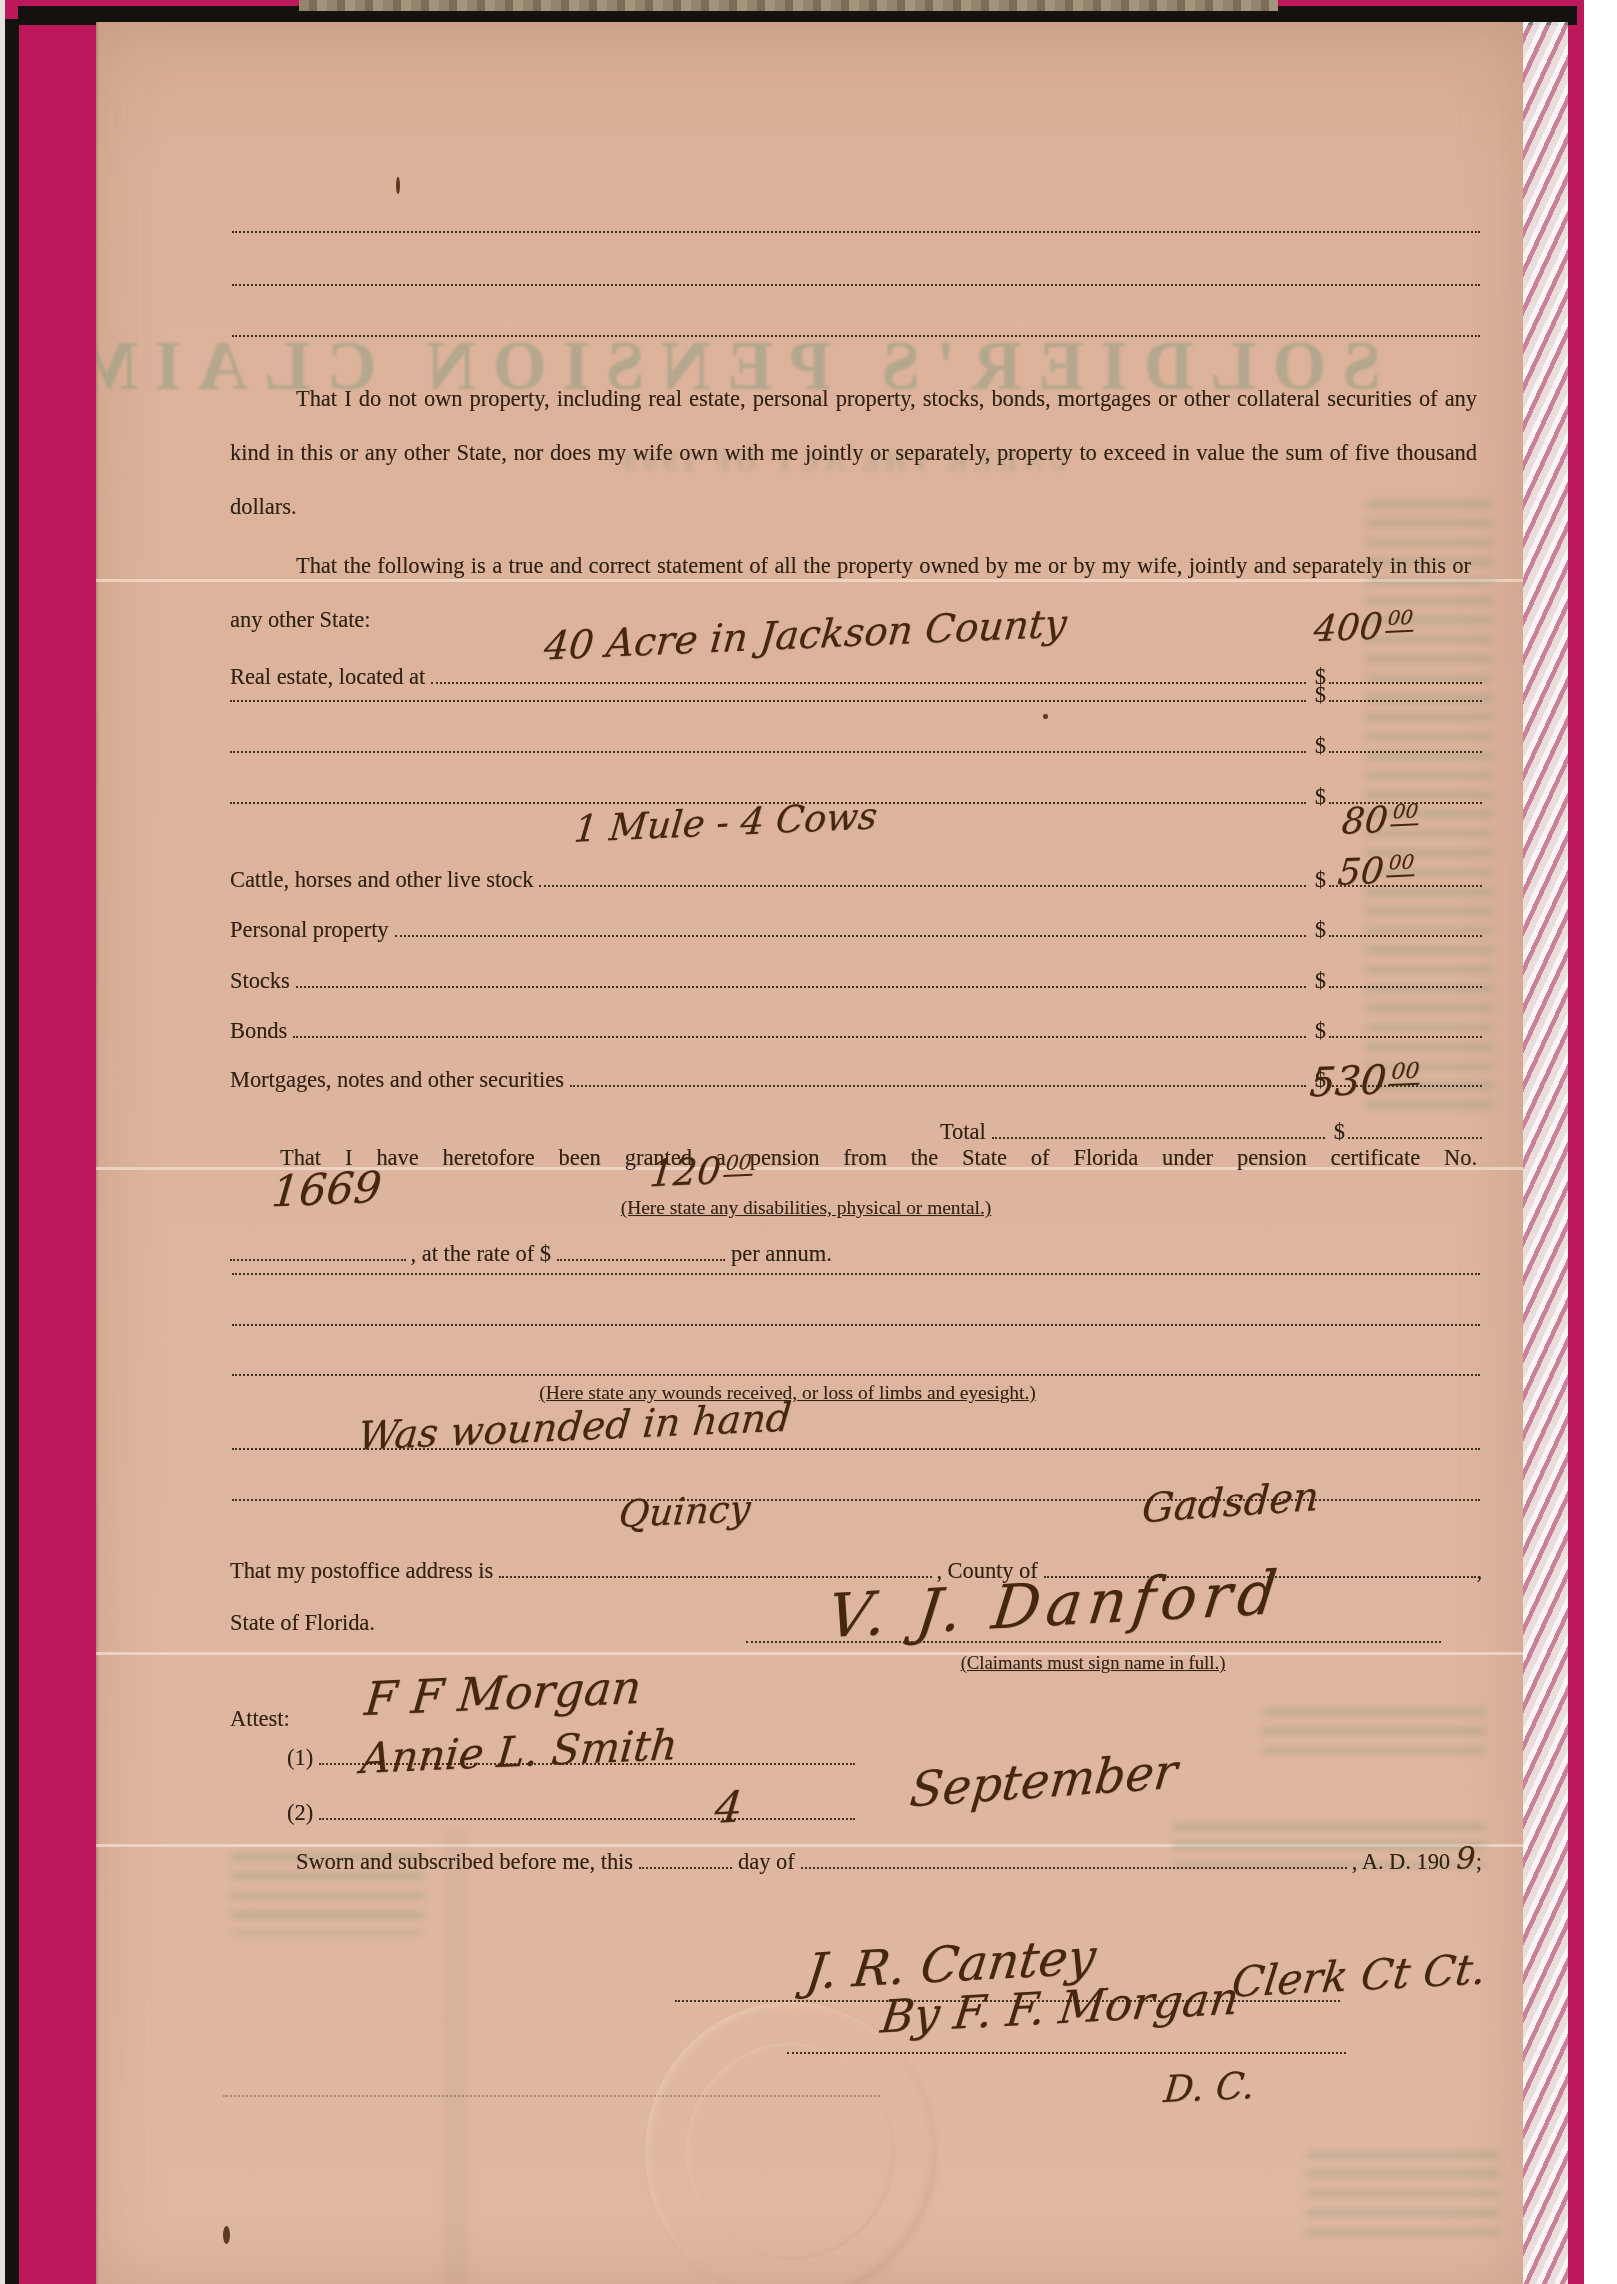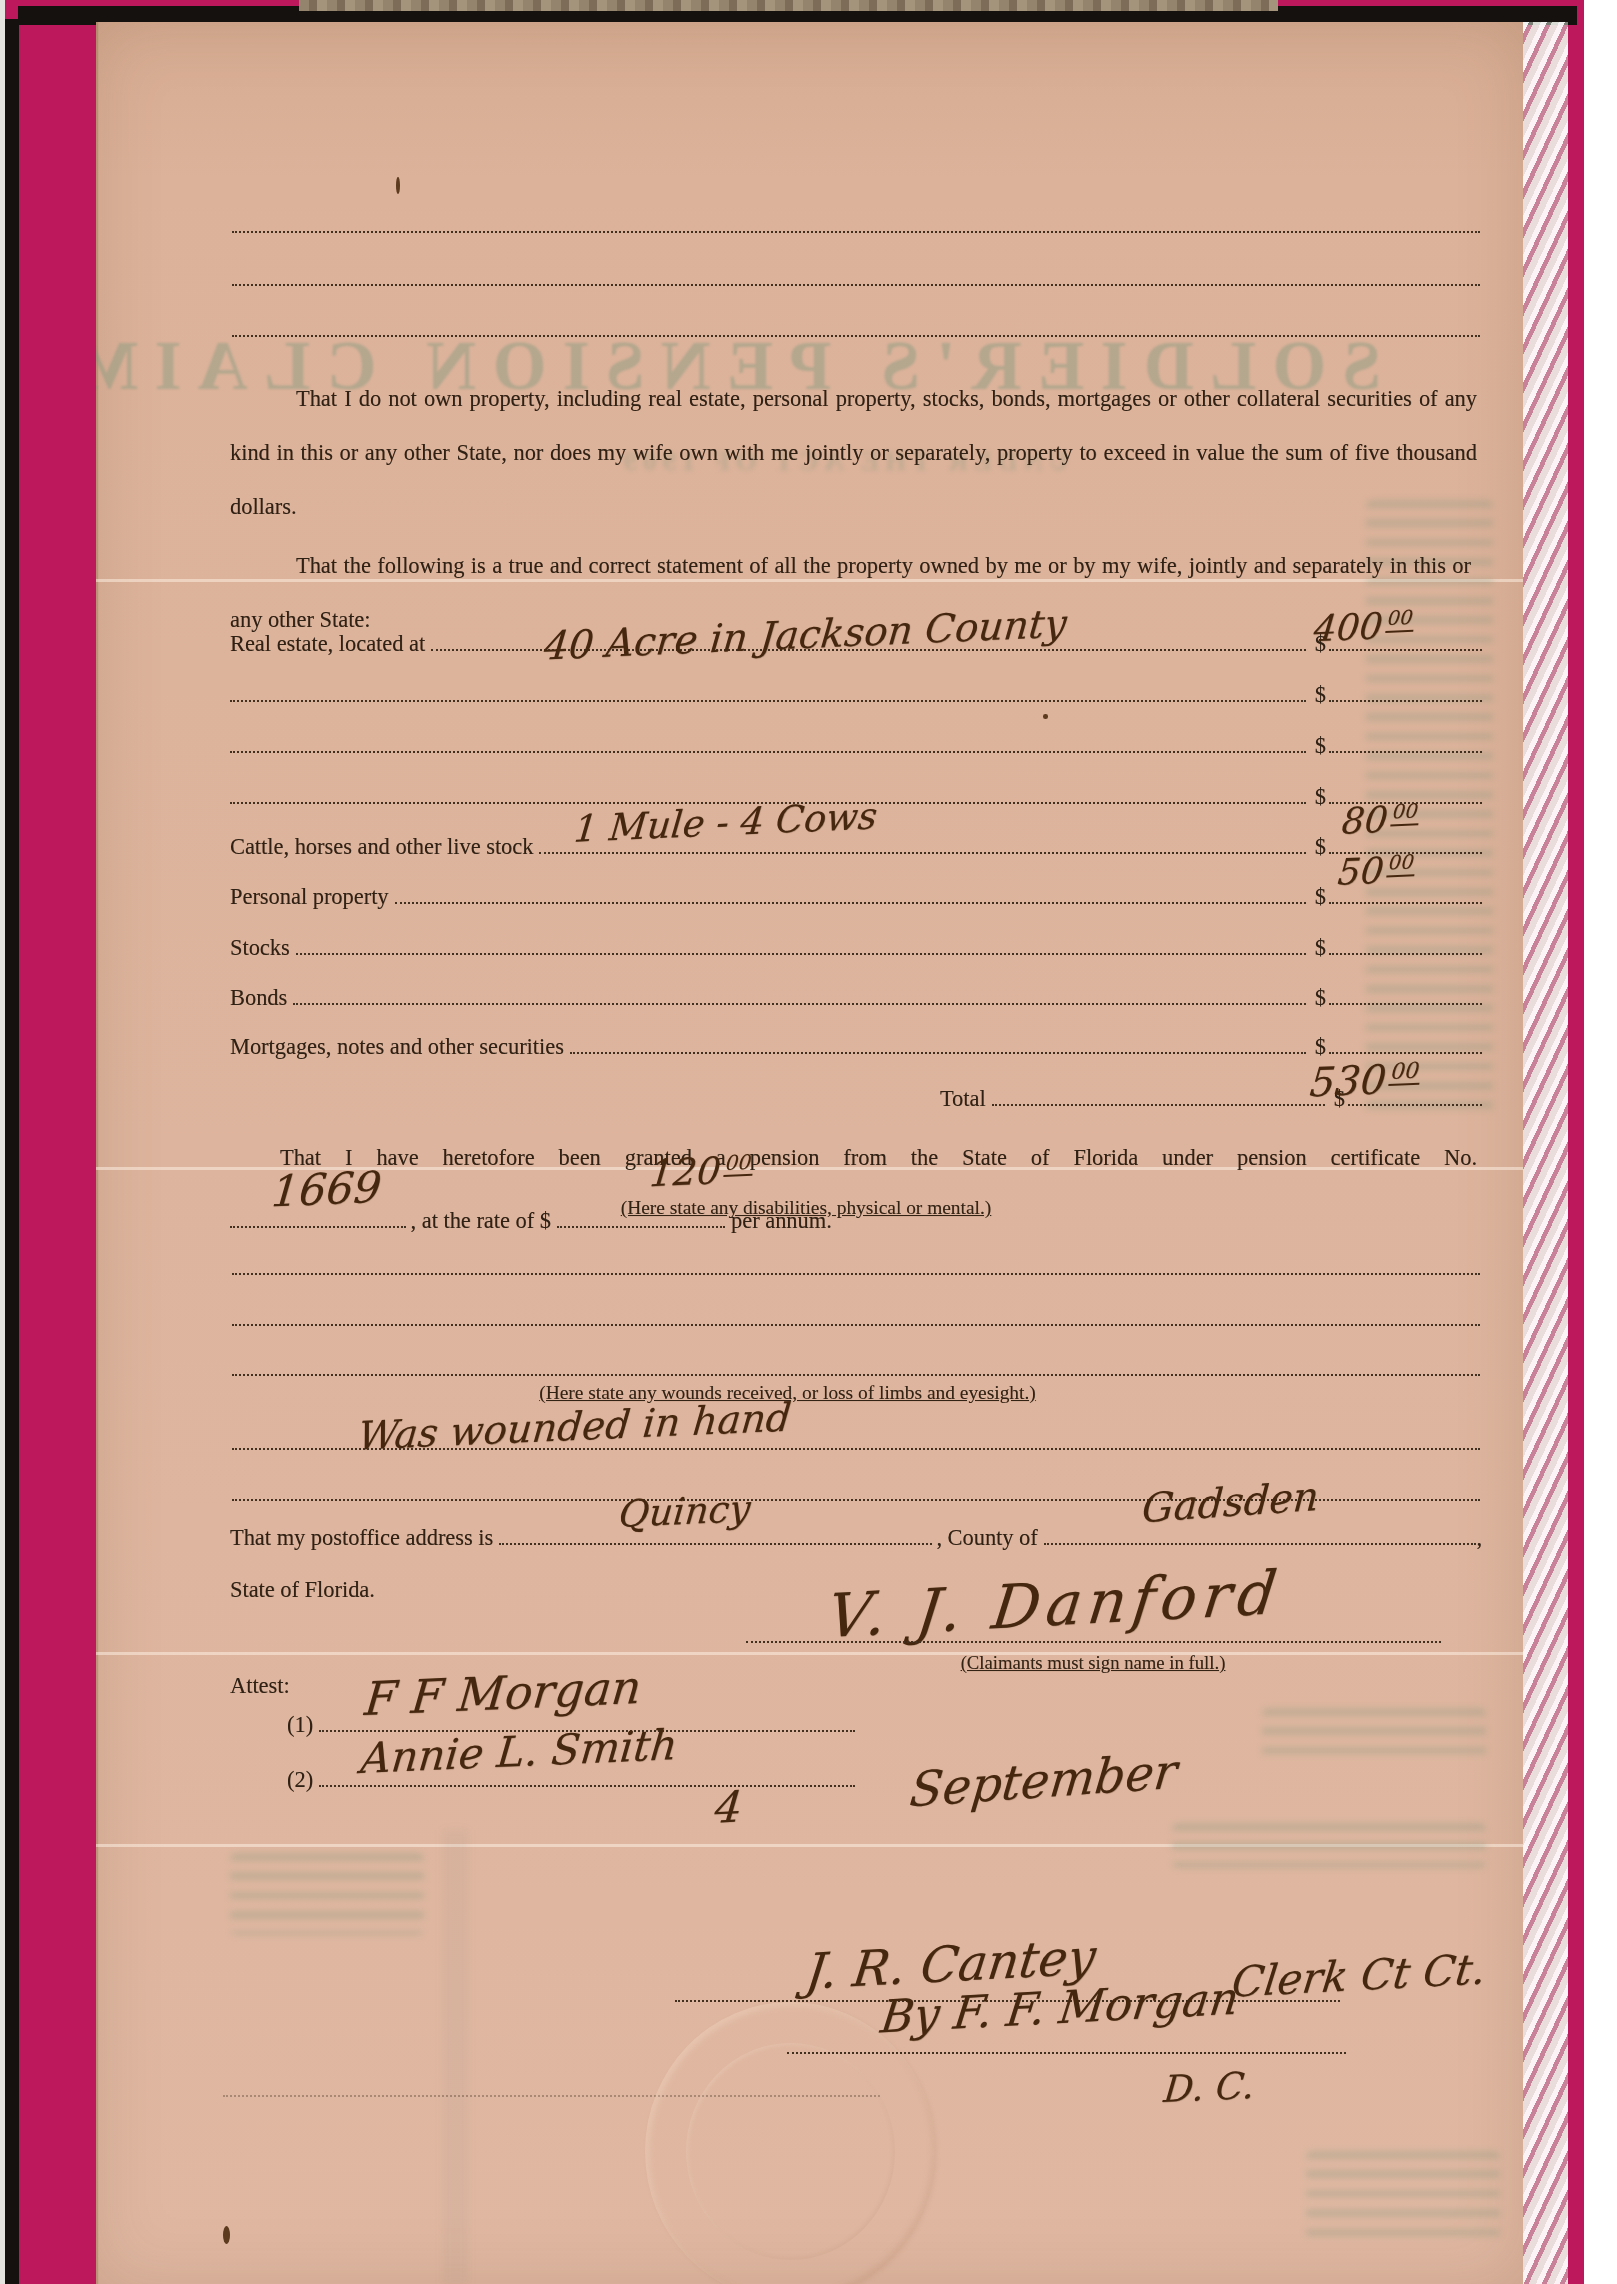--- a/index.html
+++ b/index.html
@@ -19,21 +19,21 @@
     background:linear-gradient(180deg,#d6ac92 0%,#dcb29a 7%,#ddb49d 50%,#e0b8a2 100%);
     box-shadow:inset 0 0 67px rgba(125,85,55,.20), inset 2.2px 0 0 rgba(150,105,70,.35);
     overflow:hidden;}
   .crease{left:0;width:100%;height:2.2px;background:rgba(255,243,231,.5);filter:blur(0.7px);}
   .vstreak{background:rgba(110,110,100,.06);filter:blur(4.5px);}
   .speck{background:#5d3b1f;border-radius:50%;}
   .para{color:#2f2114;font-size:22.4px;line-height:54px;text-align:justify;
         text-shadow:0.3px 0.3px 0.4px rgba(45,28,12,.35);}
   .row{left:134px;right:41px;display:flex;align-items:baseline;font-size:22.4px;line-height:33px;
        color:#2f2114;white-space:nowrap;text-shadow:0.3px 0.3px 0.4px rgba(45,28,12,.35);}
-  .lbl{padding-right:6px;}
+  .lbl{padding-right:6px;margin-top:33px;}
   .dots{flex:1 1 auto;min-width:22.4px;border-bottom:2.5px dotted #41301f;}
   .dots.end{flex:0 0 153px;}
   .dol{padding:0 3px 0 9px;}
   .dline{border-bottom:2.5px dotted #41301f;}
   .note{font-size:19.4px;color:#32231500;color:#32 ;color:#322315;text-align:center;
         text-shadow:0.2px 0.2px 0.4px rgba(45,28,12,.3);text-decoration:underline;}
   
   .hw{font-family:"DejaVu Serif",serif;font-style:italic;color:#45260e;white-space:nowrap;
       transform:rotate(-2.5deg) skewX(-8deg);
       text-shadow:0.4px 0.4px 0.7px rgba(70,40,15,.4);}
@@ -204,20 +204,29 @@
     <div class="abs row" style="top:1686px;left:191px;right:auto;width:568px">
       <span class="lbl">(1)</span>
       <span class="dots"></span>
     </div>
     <span class="abs hw" style="left:265px;top:1705px;font-size:42px">Annie L. Smith</span>
     <div class="abs row" style="top:1741px;left:191px;right:auto;width:568px">
       <span class="lbl">(2)</span>
       <span class="dots"></span>
     </div>
 
+    <div class="abs row" style="top:1790px">
+      <span class="lbl" style="text-indent:66px"><span>Sworn and subscribed before me, this</span></span>
+      <span class="dots" style="flex:0 0 93px"></span>
+      <span class="lbl" style="padding-left:6px">day of</span>
+      <span class="dots"></span>
+      <span class="lbl" style="padding-left:4.5px">, A. D. 190</span>
+      <span class="hw-inline" style="font-size:31px">9</span>
+      <span class="lbl" style="padding:0">;</span>
+    </div>
     <span class="abs hw" style="left:619px;top:1760px;font-size:43px">4</span>
     <span class="abs hw" style="left:814px;top:1730px;font-size:48px;transform:rotate(-4deg) skewX(-10deg)">September</span>
 
     <span class="abs hw" style="left:710px;top:1914px;font-size:49px;transform:rotate(-3deg) skewX(-10deg)">J. R. Cantey</span>
     <span class="abs hw" style="left:1136px;top:1929px;font-size:42px;transform:rotate(-3deg) skewX(-10deg)">Clerk Ct Ct.</span>
     <div class="abs dline" style="left:579px;width:665px;top:1978px"></div>
     <span class="abs hw" style="left:785px;top:1959px;font-size:45px;transform:rotate(-3deg) skewX(-10deg)">By F. F. Morgan</span>
     <div class="abs dline" style="left:691px;width:559px;top:2030px"></div>
     <span class="abs hw" style="left:1068px;top:2044px;font-size:37px">D. C.</span>
 

